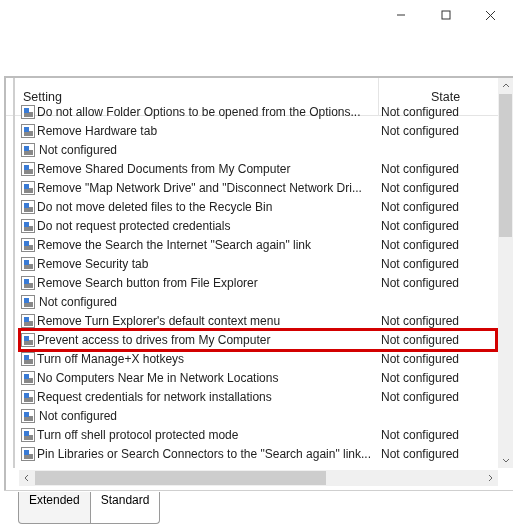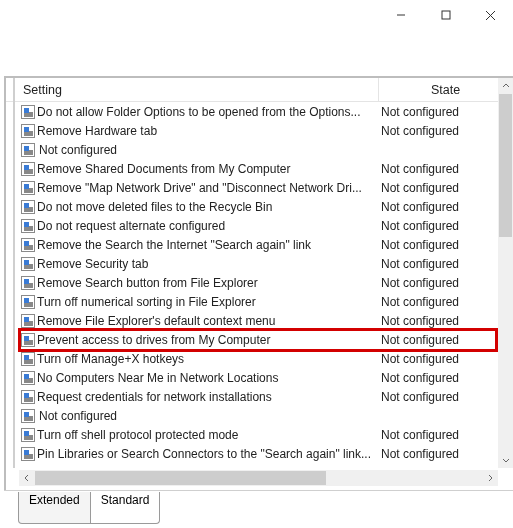--- a/index.html
+++ b/index.html
@@ -10,21 +10,21 @@
   .tbtn { width: 45px; height: 22px; display: flex; align-items: center; justify-content: center; color: #555; }
   .tbtn svg { stroke: #333; stroke-width: 1; fill: none; }
 
   .gap { height: 46px; }
 
   
   .panel { position: relative; border-top: 2px solid #bdbdbd; border-left: 2px solid #bdbdbd; margin-left: 4px; height: 414px; background: #fff; }
   .inner-left { position:absolute; left:7px; top:0; bottom:22px; width:2px; background:#cfcfcf; }
 
   
-  .hdr { display:flex; height:24px; border-bottom:1px solid #e4e4e4; font-size:12.5px; color:#222; padding-left:13px; }
+  .hdr { display:flex; height:38px; border-bottom:1px solid #e4e4e4; font-size:12.5px; color:#222; padding-left:13px; }
   .hdr .c-setting { flex:0 0 360px; display:flex; align-items:center; padding-left:4px; border-right:1px solid #e4e4e4; }
   .hdr .c-state   { flex:1; display:flex; align-items:center; justify-content:center; border-right:1px solid #e4e4e4; }
 
   
   .list { position:absolute; top:24px; left:13px; right:15px; bottom:22px; overflow:hidden; }
   .row { display:flex; height:19px; align-items:center; font-size:12px; color:#222; }
   .row .ic { flex:0 0 18px; display:flex; align-items:center; justify-content:center; }
   .row .lbl { flex:0 0 342px; white-space:nowrap; overflow:hidden; text-overflow:ellipsis; padding-right:6px; }
   .row .st  { flex:1; white-space:nowrap; padding-left:2px; }
 
@@ -128,21 +128,21 @@
         <div class="ic">
           <div class="picon"></div>
         </div>
         <div class="lbl">Do not move deleted files to the Recycle Bin</div>
         <div class="st">Not configured</div>
       </div>
       <div class="row">
         <div class="ic">
           <div class="picon"></div>
         </div>
-        <div class="lbl">Do not request alternate configured</div>
+        <div class="lbl">Do not request protected credentials</div>
         <div class="st">Not configured</div>
       </div>
       <div class="row">
         <div class="ic">
           <div class="picon"></div>
         </div>
         <div class="lbl">Remove the Search the Internet "Search again" link</div>
         <div class="st">Not configured</div>
       </div>
       <div class="row">
@@ -156,28 +156,27 @@
         <div class="ic">
           <div class="picon"></div>
         </div>
         <div class="lbl">Remove Search button from File Explorer</div>
         <div class="st">Not configured</div>
       </div>
       <div class="row">
         <div class="ic">
           <div class="picon"></div>
         </div>
-        <div class="lbl">Turn off numerical sorting in File Explorer</div>
-        <div class="st">Not configured</div>
-      </div>
-      <div class="row">
-        <div class="ic">
-          <div class="picon"></div>
-        </div>
-        <div class="lbl">Remove File Explorer's default context menu</div>
+        <div class="st">Not configured</div>
+      </div>
+      <div class="row">
+        <div class="ic">
+          <div class="picon"></div>
+        </div>
+        <div class="lbl">Remove Turn Explorer's default context menu</div>
         <div class="st">Not configured</div>
       </div>
       <div class="row">
         <div class="ic">
           <div class="picon"></div>
         </div>
         <div class="lbl">Prevent access to drives from My Computer</div>
         <div class="st">Not configured</div>
       </div>
       <div class="row">

